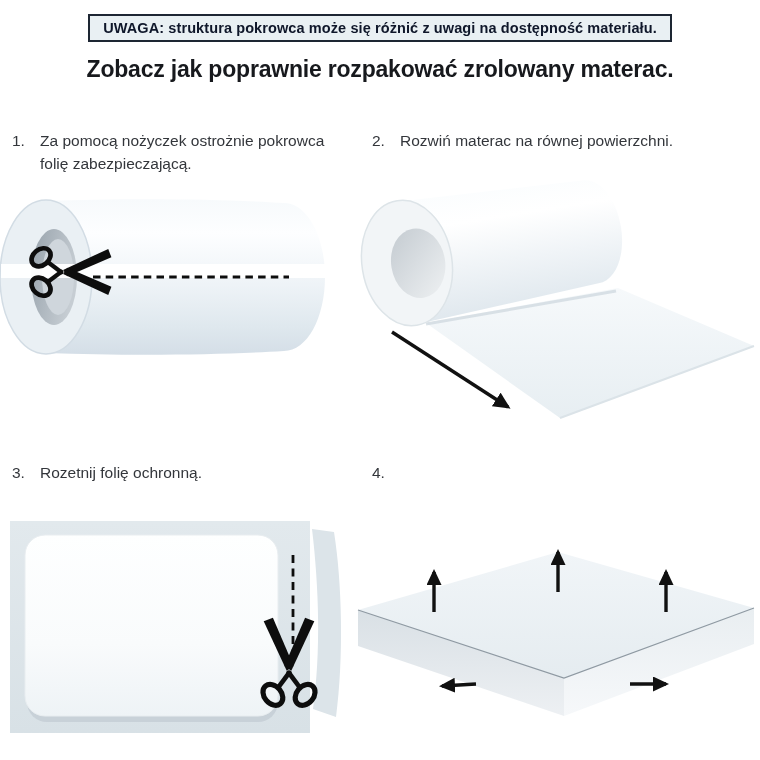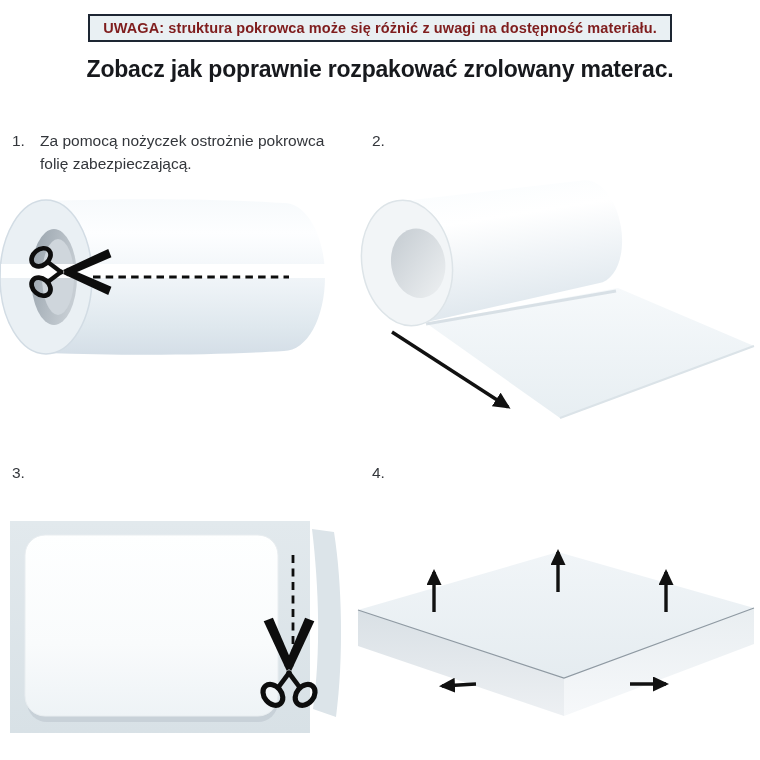--- a/index.html
+++ b/index.html
@@ -1,21 +1,21 @@
 <!DOCTYPE html>
 <html lang="pl"><head>
 <meta charset="utf-8">
 <style>
   html,body{margin:0;padding:0;background:#ffffff;}
   body{font-family:"Liberation Sans","DejaVu Sans",sans-serif;color:#33363b;}
   .page{position:relative;width:760px;height:760px;background:#ffffff;overflow:hidden;}
 
   .banner-wrap{position:absolute;top:14px;left:0;width:760px;text-align:center;}
   .banner{display:inline-block;background:#e9f0f3;border:2px solid #1d2633;
-          padding:4px 13px;font-size:14.5px;font-weight:bold;color:#7f1d1d;
+          padding:4px 13px;font-size:14.5px;font-weight:bold;color:#0f172a;
           letter-spacing:0.1px;}
 
   .title{position:absolute;top:56px;left:0;width:760px;text-align:center;
          font-size:23px;font-weight:bold;color:#17191d;letter-spacing:-0.2px;}
 
   .caption{position:absolute;display:flex;font-size:15.5px;line-height:23px;color:#33363b;}
   .caption .num{width:28px;flex:0 0 28px;}
   .caption.c1{left:12px;top:129px;width:330px;}
   .caption.c2{left:372px;top:129px;width:382px;}
   .caption.c3{left:12px;top:461px;width:330px;}
@@ -37,23 +37,25 @@
   </div>
 
   <div class="title">Zobacz jak poprawnie rozpakować zrolowany materac.</div>
 
   <div class="caption c1">
     <span class="num">1.</span>
     <span>Za pomocą nożyczek ostrożnie pokrowca folię zabezpieczającą.</span>
   </div>
   <div class="caption c2">
     <span class="num">2.</span>
+    <span>Rozwiń materac na równej powierzchni.</span>
   </div>
   <div class="caption c3">
     <span class="num">3.</span>
+    <span>Rozetnij folię ochronną.</span>
   </div>
   <div class="caption c4">
     <span class="num">4.</span>
   </div>
 
   <svg class="ill ill1" width="340" height="200" viewBox="0 0 340 200">
     <defs>
       <linearGradient id="bodyGrad1" x1="0" y1="0" x2="0" y2="1">
         <stop offset="0" stop-color="#f7fafc"></stop>
           <stop offset="0.22" stop-color="#fdfeff"></stop>

